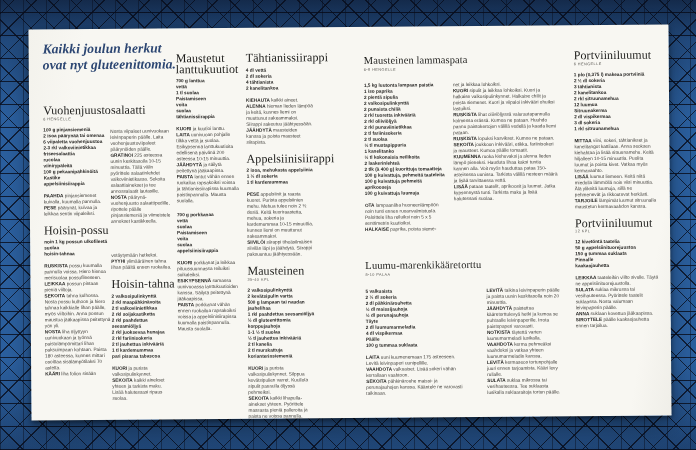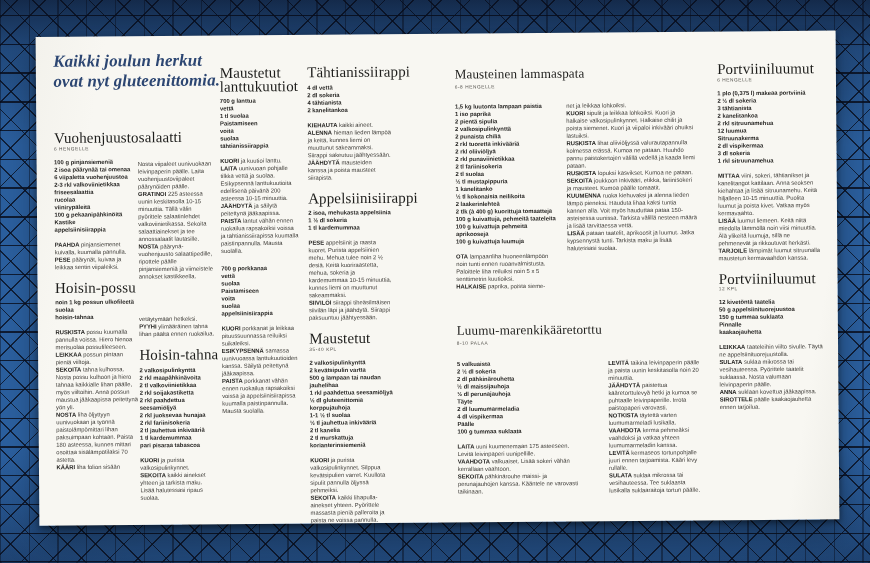--- a/index.html
+++ b/index.html
@@ -177,21 +177,21 @@
         <div class="ings">
           <div class="ing-line">2 isoa, mehukasta appelsiinia</div>
           <div class="ing-line">1 ½ dl sokeria</div>
           <div class="ing-line">1 tl kardemummaa</div>
         </div>
         <div class="steps">
           <p class="step"><b>PESE</b> appelsiinit ja raasta kuoret. Purista appelsiinien mehu. Mehua tulee noin 2 ½ desiä. Keitä kuoriraastetta, mehua, sokeria ja kardemummaa 10-15 minuuttia, kunnes liemi on muuttunut sakeammaksi.</p>
           <p class="step"><b>SIIVILÖI</b> siirappi tiheäsilmäisen siivilän läpi ja jäähdytä. Siirappi paksuuntuu jäähtyessään.</p>
         </div>
         <div class="rhead md nowrap mt">
-          <div class="h">Maustetut</div>
+          <div class="h">Mausteinen</div>
           <div class="hsub">35-40 KPL</div>
         </div>
         <div class="ings">
           <div class="ing-line">2 valkosipulinkynttä</div>
           <div class="ing-line">2 kevätsipulin vartta</div>
           <div class="ing-line">500 g lampaan tai naudan jauhelihaa</div>
           <div class="ing-line">1 rkl paahdettua seesamiöljyä</div>
           <div class="ing-line">½ dl gluteenittomia korppujauhoja</div>
           <div class="ing-line">1-1 ½ tl suolaa</div>
           <div class="ing-line">½ tl jauhettua inkivääriä</div>

